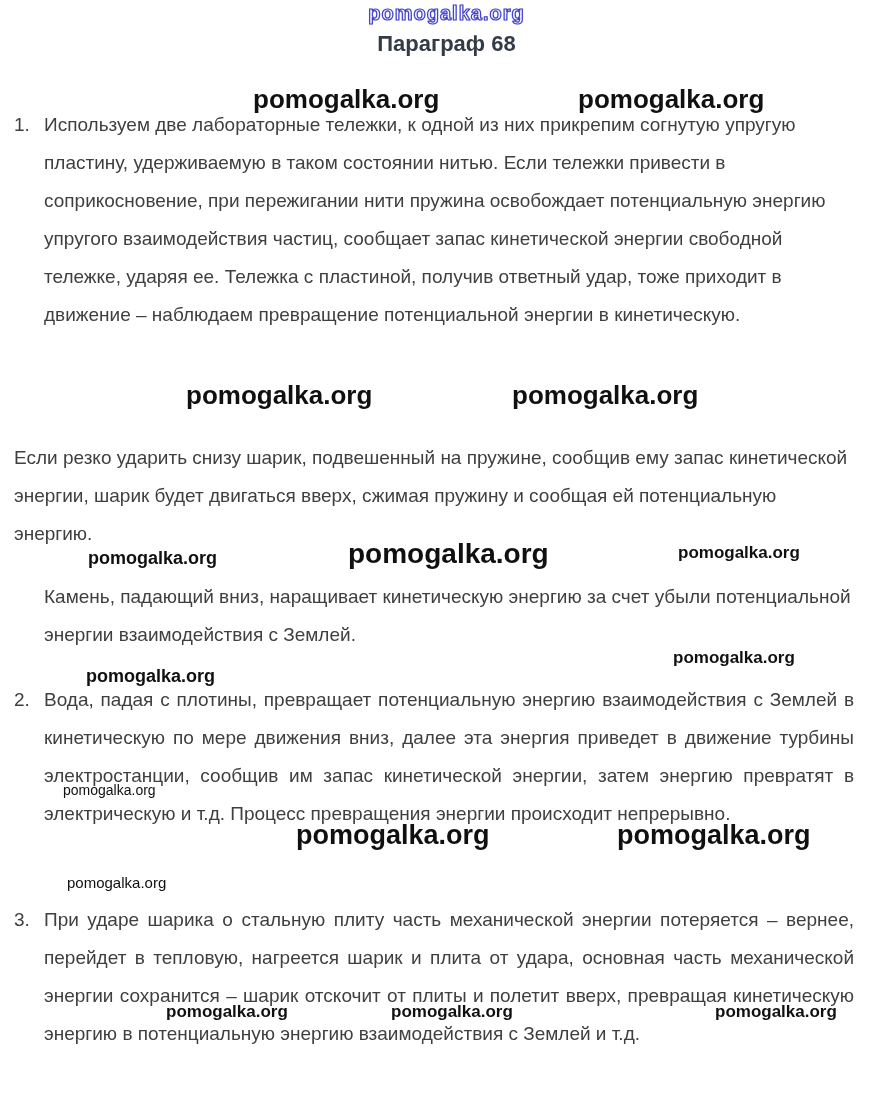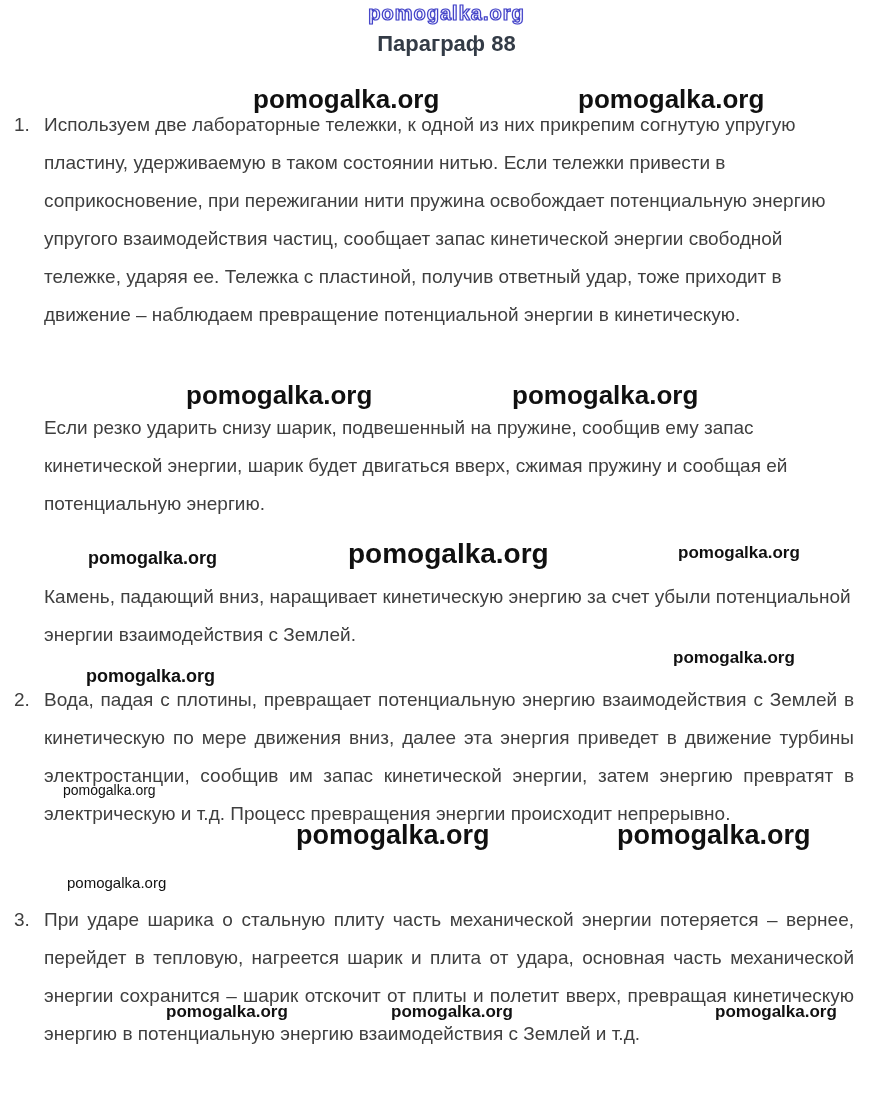--- a/index.html
+++ b/index.html
@@ -57,21 +57,21 @@
       flex: 0 0 30px;
       white-space: nowrap;
     }
     .para .ptext {
       flex: 1;
     }
     .para.j .ptext {
       text-align: justify;
     }
     #p1  { top: 106px; }
-    #p1b { top: 409px; }
+    #p1b { top: 409px; flex-direction: column; }
     #p1c { top: 562px; margin-top: 16px; }
     #p2  { top: 681px; }
     #p3  { top: 901px; }
 
     
     .wm {
       position: absolute;
       color: #101010;
       font-weight: 700;
       line-height: 1;
@@ -94,21 +94,21 @@
     .wm-o { left: 391px; top: 1003px; font-size: 17px; }
     .wm-p { left: 715px; top: 1003px; font-size: 17px; }
   </style>
 </head>
 <body>
 
 <div class="page">
 
   <div class="wm-top">pomogalka.org</div>
 
-  <div class="page-title">Параграф 88</div>
+  <div class="page-title">Параграф 68</div>
 
   <div class="wm wm-a">pomogalka.org</div>
   <div class="wm wm-b">pomogalka.org</div>
 
   <div class="para" id="p1">
     <span class="num">1.</span>
     <div class="ptext">Используем две лабораторные тележки, к одной из них прикрепим согнутую упругую пластину, удерживаемую в таком состоянии нитью. Если тележки привести в соприкосновение, при пережигании нити пружина освобождает потенциальную энергию упругого взаимодействия частиц, сообщает запас кинетической энергии свободной тележке, ударяя ее. Тележка с пластиной, получив ответный удар, тоже приходит в движение – наблюдаем превращение потенциальной энергии в кинетическую.</div>
   </div>
 
   <div class="wm wm-c">pomogalka.org</div>

